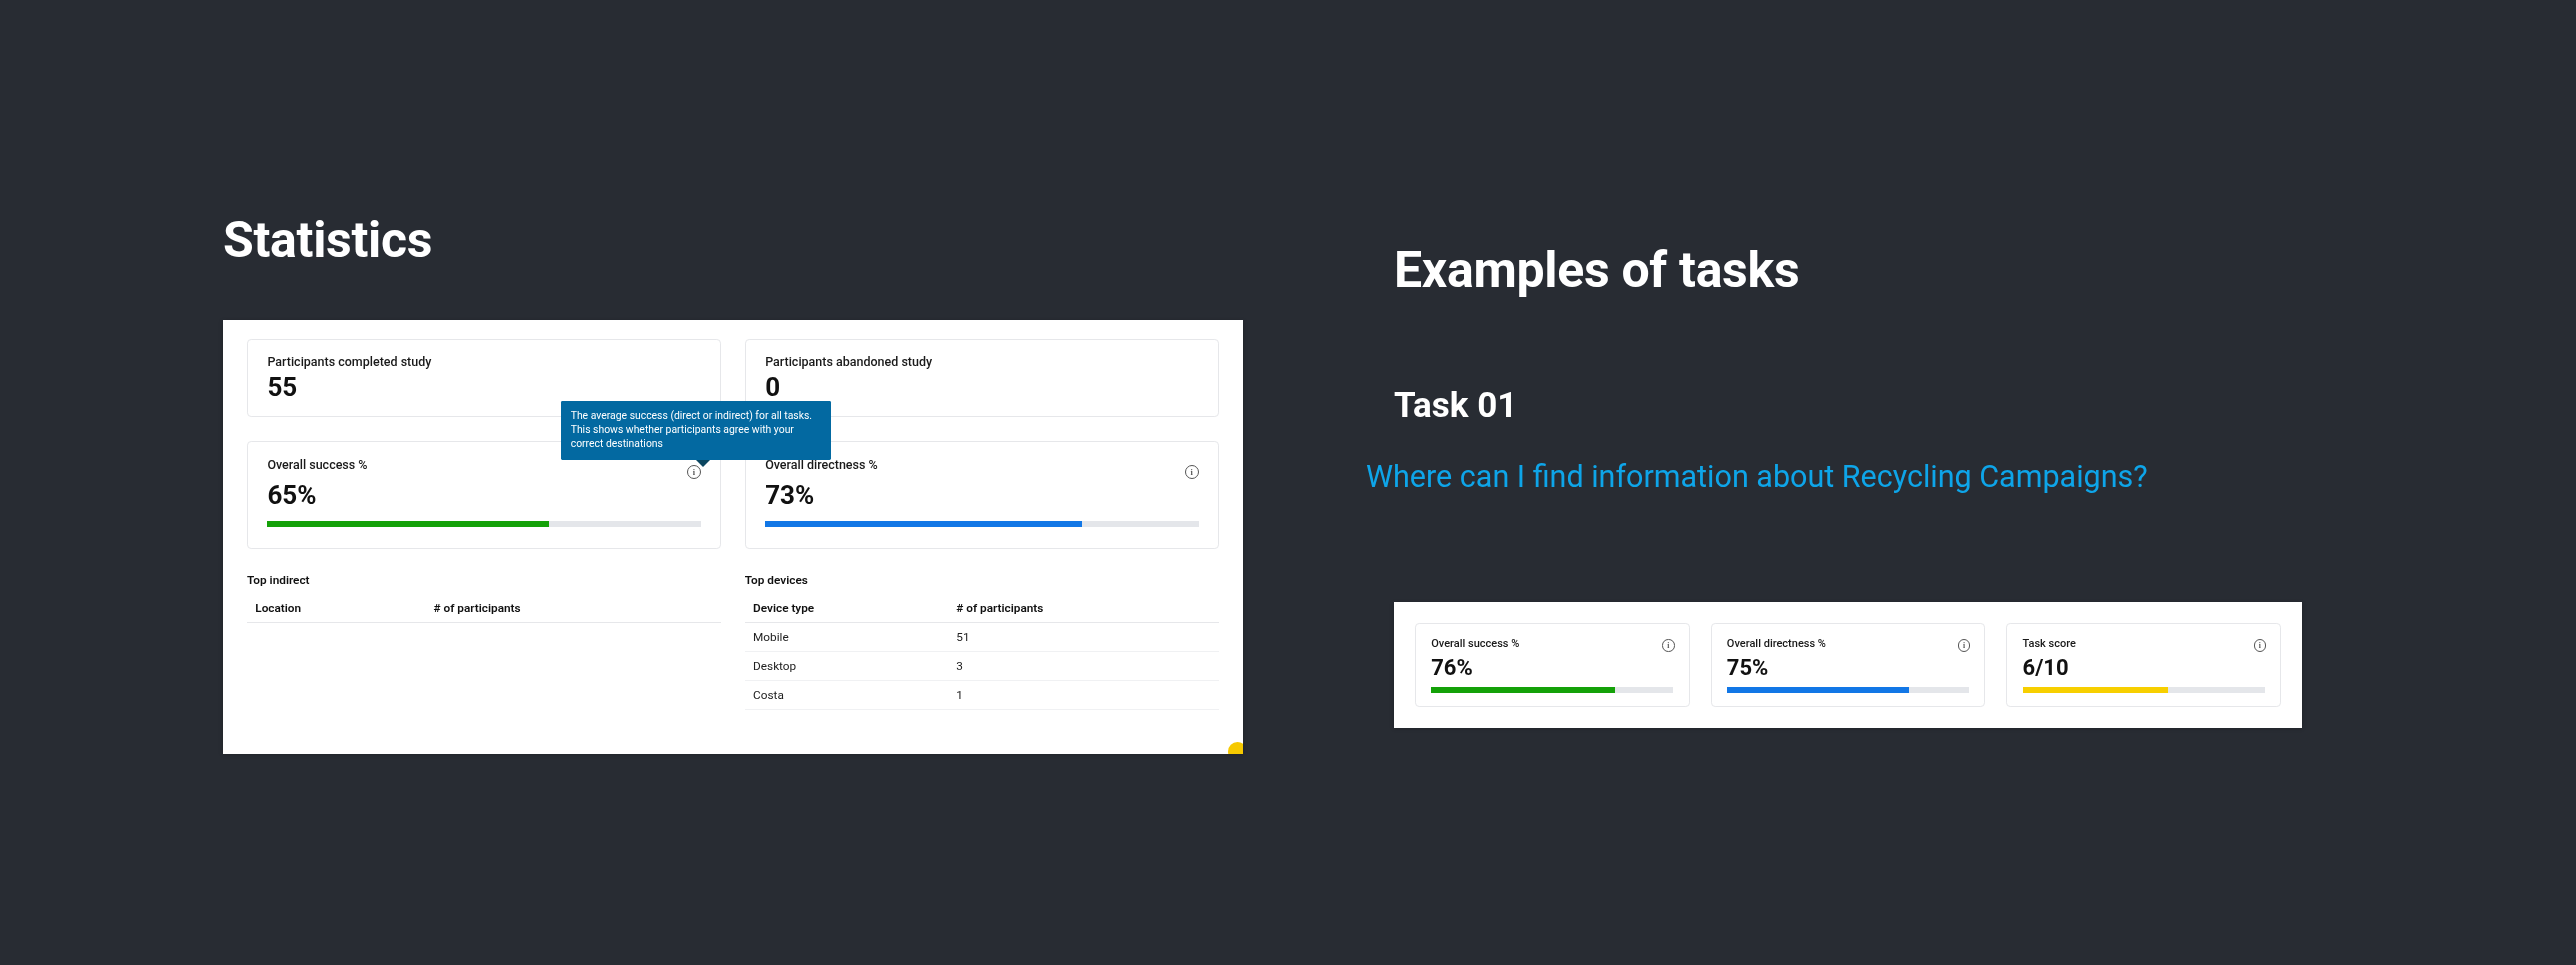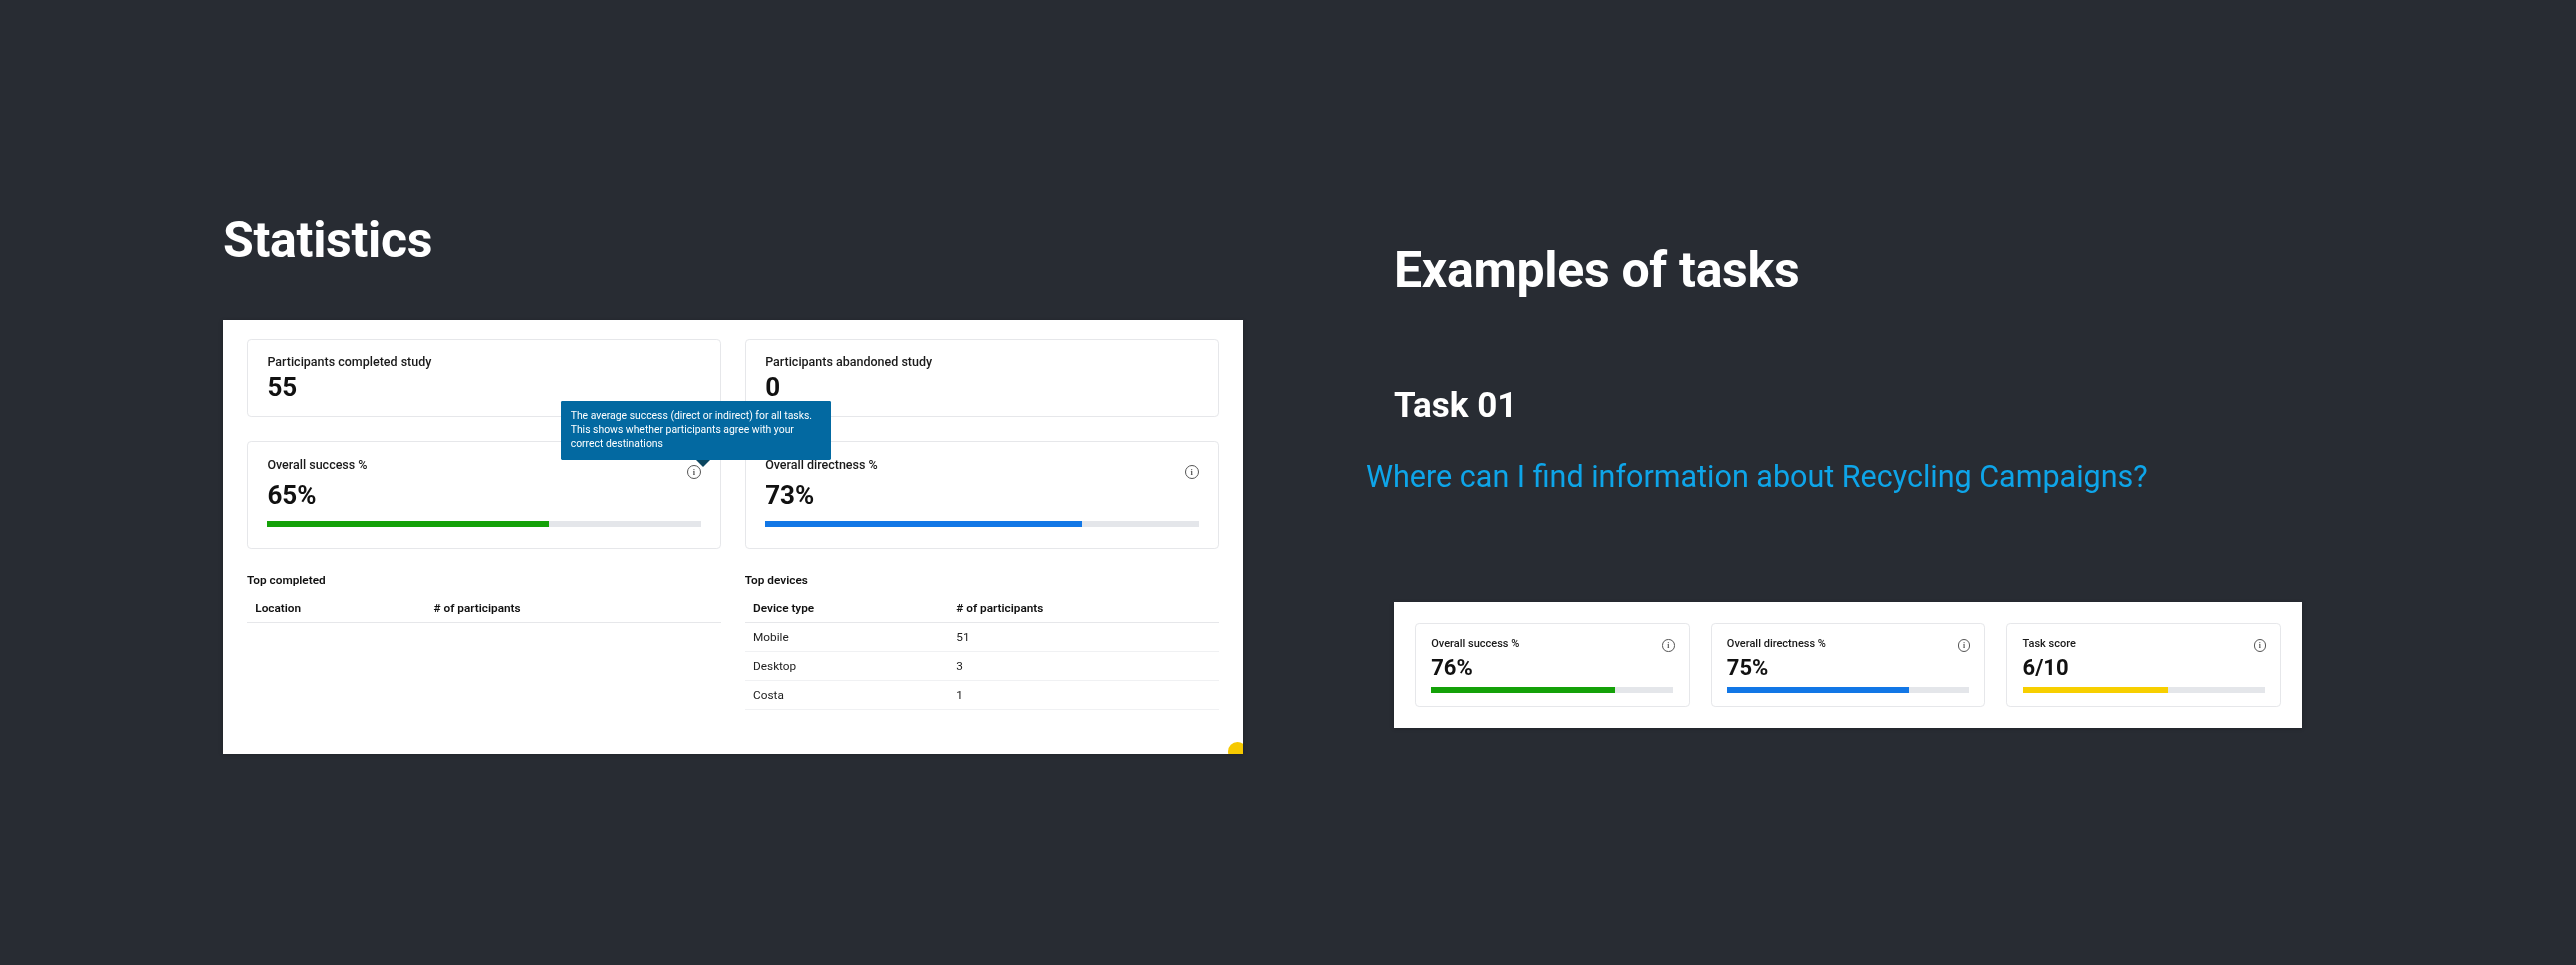--- a/index.html
+++ b/index.html
@@ -291,21 +291,21 @@
         <div class="info-icon">i</div>
         <div class="big">73%</div>
         <div class="pbar">
           <div class="fill blue" style="width:73%"></div>
         </div>
       </div>
     </div>
 
     <div class="row3">
       <div class="tbl-col">
-        <div class="tbl-title">Top completed</div>
+        <div class="tbl-title">Top indirect</div>
         <table class="mini">
           <thead>
             <tr>
               <th>Location</th>
               <th># of participants</th>
             </tr>
           </thead>
           <tbody id="loc-body">
             </tbody>
         </table>

